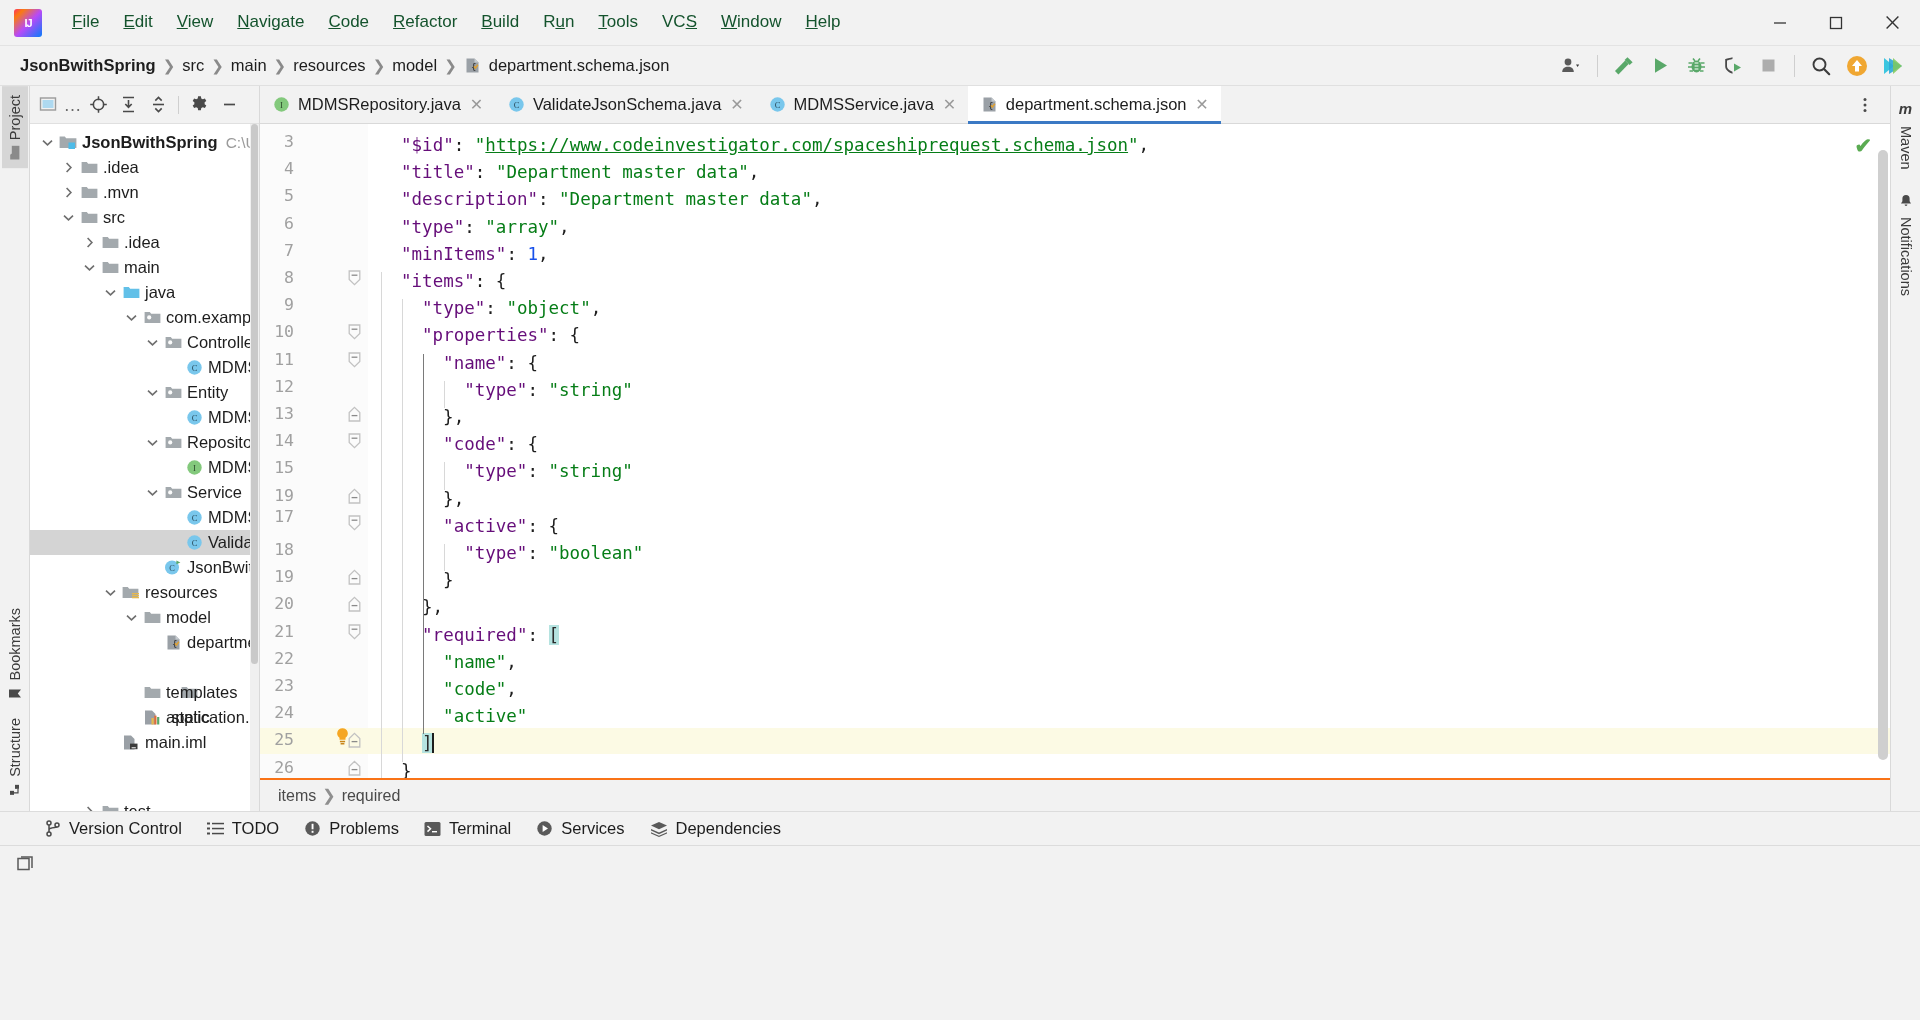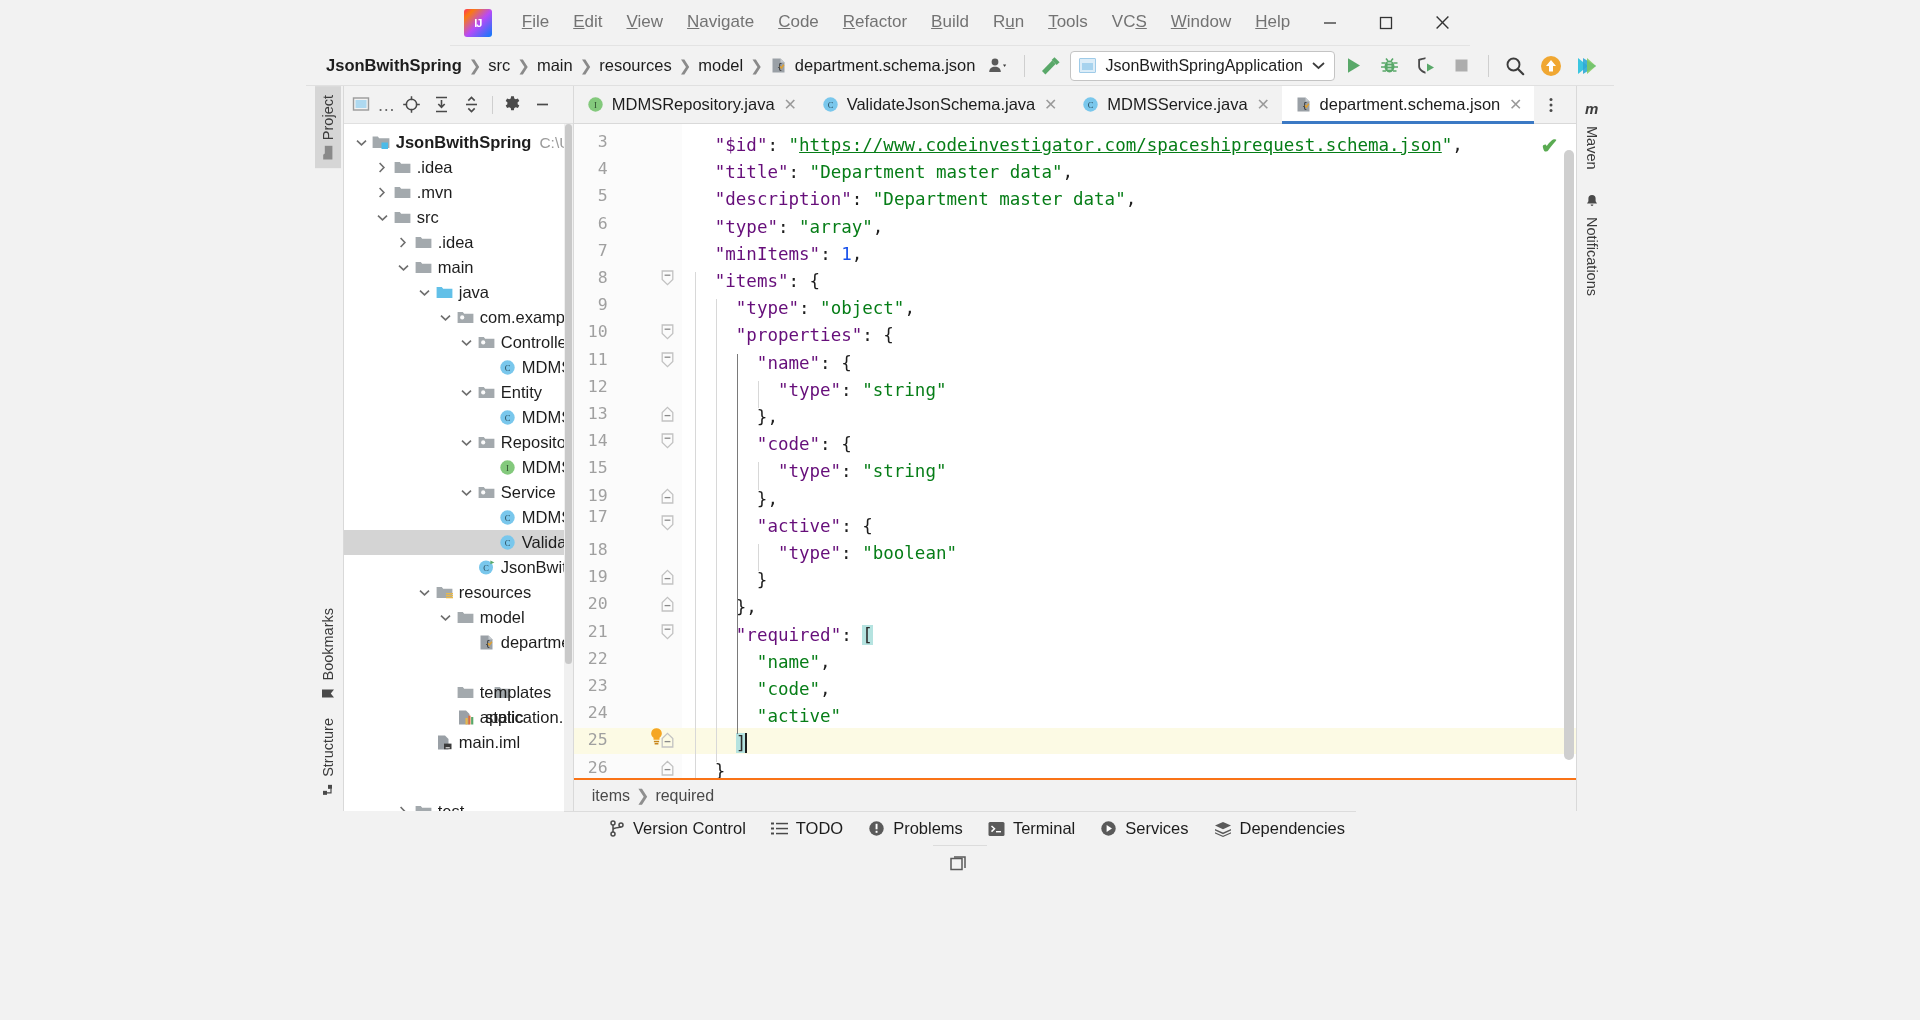--- a/index.html
+++ b/index.html
@@ -4,37 +4,37 @@
 <style>
   * { box-sizing: border-box; margin:0; padding:0; }
   html,body { width:1920px; height:1020px; overflow:hidden; }
   body {
     font-family: "Liberation Sans", sans-serif;
     font-size: 17px;
     color:#2b2b2b;
     background:#f2f2f2;
     -webkit-font-smoothing: antialiased;
   }
-  .app { width:1920px; height:880px; display:flex; flex-direction:column; background:#f2f2f2;align-items:center; }
+  .app { width:1920px; height:880px; display:flex; flex-direction:column; background:#f2f2f2; }
 
   
   .titlebar {
     height:46px; background:#f2f2f2; display:flex; align-items:center;
     border-bottom:1px solid #e3e3e3; flex:none; position:relative;
   }
   .ij-logo {
     width:28px; height:28px; margin-left:14px; margin-right:18px; border-radius:3px;
     background:linear-gradient(135deg,#fe315d 0%,#f97a12 18%,#b74af7 52%,#087cfa 100%);
     display:flex; align-items:center; justify-content:center;
     color:#fff; font-size:11px; font-weight:bold; font-family:"Liberation Sans",sans-serif;
     letter-spacing:-1px;
   }
   .menu { display:flex; align-items:center; gap:0px; }
   .menu-item {
-    padding:4px 12px; font-size:17px; color:#737373; cursor:default; line-height:1.2;
+    padding:4px 12px; font-size:17px; color:#14532d; cursor:default; line-height:1.2;
   }
   .menu-item u { text-decoration:underline; }
   .win-title {
     position:absolute; left:0; right:0; text-align:center; font-size:17px; color:#5c5c5c;
     pointer-events:none;
   }
   .win-btns { margin-left:auto; display:flex; align-items:center; height:46px; z-index:3; }
   .win-btn { width:56px; height:46px; display:flex; align-items:center; justify-content:center; color:#333; }
   .win-btn svg { display:block; }
 
@@ -246,29 +246,20 @@
           <path d="M2.2 16c0-3.3 2.6-5.2 5.8-5.2s5.8 1.9 5.8 5.2z" fill="#5a5a5a"></path>
           <path d="M16 8.5l3.2 0 -1.6 2.6z" fill="#3c3c3c"></path>
         </svg>
       </div>
       <div class="vsep"></div>
       <div class="tb-btn">
         <svg width="24" height="24" viewBox="0 0 24 24">
           <path d="M15.5 3.2 L20.6 8.3 L17.6 11 L12.6 6 Z" fill="#59a869"></path>
           <path d="M13.2 6.6 L16.6 10 L6.4 20.4 L3 17 Z" fill="#59a869"></path>
         </svg>
-      </div>
-      <div class="runconfig">
-        <span class="cfg-icon"></span>
-        <span>JsonBwithSpringApplication</span>
-        <span style="margin-left:auto;display:flex">
-          <svg width="13" height="9" viewBox="0 0 13 9">
-              <path d="M1 2l5.5 5L12 2" stroke="#3c3c3c" stroke-width="1.7" fill="none"></path>
-            </svg>
-        </span>
       </div>
       <div class="tb-btn">
         <svg width="21" height="21" viewBox="0 0 21 21">
             <path d="M5 3.2 L17 10.5 L5 17.8 Z" fill="#59a869"></path>
           </svg>
       </div>
       <div class="tb-btn">
         <svg width="21" height="21" viewBox="0 0 21 21">
           <ellipse cx="10.5" cy="11.5" rx="5" ry="6" fill="#59a869"></ellipse>
           <path d="M2.5 8h4M14.5 8h4M2 12h4.5M14.5 12h4.5M3.5 16h3.5M14 16h3.5" stroke="#59a869" stroke-width="1.6"></path>

